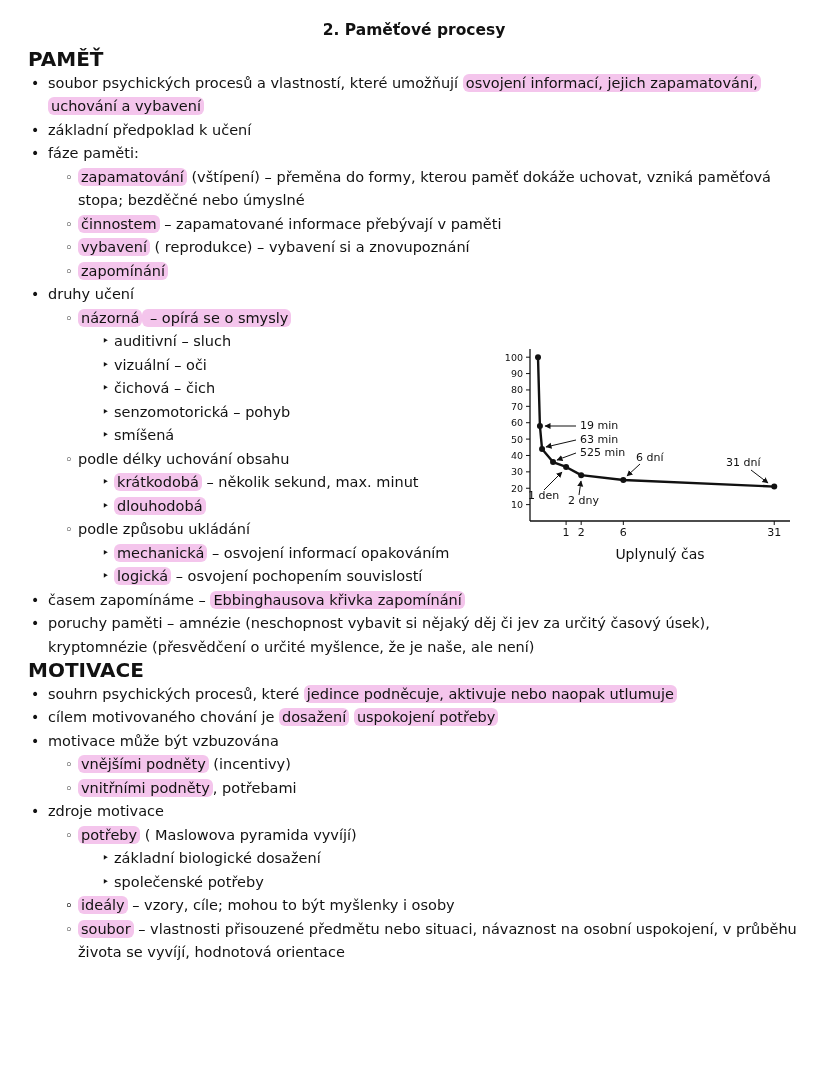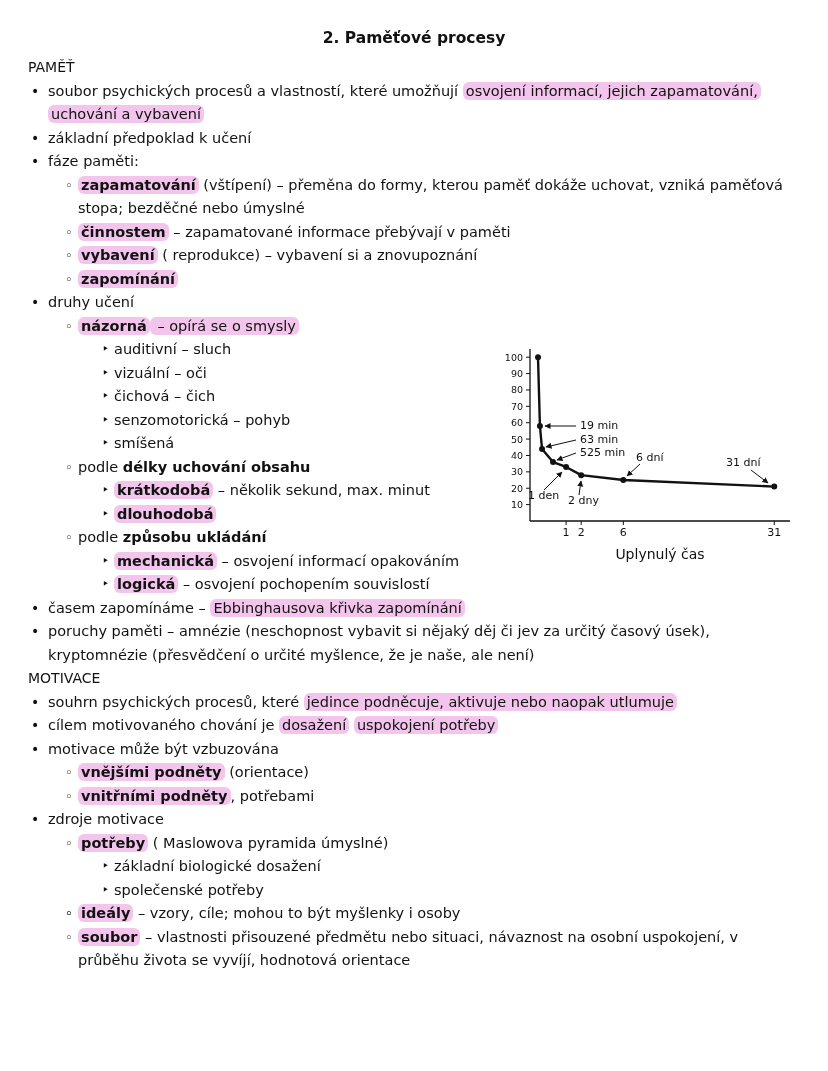--- a/index.html
+++ b/index.html
@@ -1,30 +1,30 @@
 <!DOCTYPE html>
 <html style="--hl: #f4c5ec;"><head>
 <meta charset="utf-8">
 <style>
   * { box-sizing: border-box; }
   html,body { margin:0; padding:0; background:#ffffff; }
   body { width:828px; font-family:"DejaVu Sans","Liberation Sans",sans-serif; color:#121212; }
-  #page { position:relative; width:828px; min-height:1071px; padding:26px 28px 20px 28px; background:#fff; }
+  #page { position:relative; width:828px; min-height:1071px; padding:18px 28px 20px 28px; background:#fff; }
   .title { text-align:center; font-weight:bold; font-size:15.5px; line-height:24px; margin-bottom:6px; }
   .title.again { margin-top:10px; }
-  .heading { font-weight:normal; font-size:14px; line-height:23.5px; }
+  .heading { font-weight:bold; font-size:20px; line-height:23.5px; }
   .item { position:relative; font-size:14.5px; line-height:23.5px; }
   .l1 { padding-left:20px; }
   .l2 { padding-left:50px; }
   .l3 { padding-left:86px; }
   .bullet { position:absolute; top:0; }
   .l1 .bullet { left:3px; font-size:14px; }
   .l2 .bullet { left:37px; font-size:13px; }
   .l3 .bullet { left:74px; font-size:12px; }
-  .bold { font-weight:bold; }
+  .bold { font-weight:normal; }
   .hl { background:var(--hl,#f4c5ec); border-radius:6px; padding:1px 3px;
         box-decoration-break:clone; -webkit-box-decoration-break:clone; }
   #chart { position:absolute; left:488px; top:333px; width:312px; height:246px; }
   #chart svg { font-family:"DejaVu Sans","Liberation Sans",sans-serif; }
   #chart text { fill:#111; }
 </style>
 </head>
 <body>
 
 <div id="page">
@@ -50,24 +50,24 @@
       <div class="item l3"><span class="bullet">‣</span><span><span class="hl bold">dlouhodobá</span></span></div>
       <div class="item l2"><span class="bullet">◦</span><span><span>podle </span><span class="bold">způsobu ukládání</span></span></div>
       <div class="item l3"><span class="bullet">‣</span><span><span class="hl bold">mechanická</span><span> – osvojení informací opakováním</span></span></div>
       <div class="item l3"><span class="bullet">‣</span><span><span class="hl bold">logická</span><span> – osvojení pochopením souvislostí</span></span></div>
       <div class="item l1"><span class="bullet">•</span><span><span>časem zapomínáme – </span><span class="hl">Ebbinghausova křivka zapomínání</span></span></div>
       <div class="item l1"><span class="bullet">•</span><span><span>poruchy paměti – amnézie (neschopnost vybavit si nějaký děj či jev za určitý časový úsek), kryptomnézie (přesvědčení o určité myšlence, že je naše, ale není)</span></span></div>
       <div class="heading">MOTIVACE</div>
       <div class="item l1"><span class="bullet">•</span><span><span>souhrn psychických procesů, které </span><span class="hl">jedince podněcuje, aktivuje nebo naopak utlumuje</span></span></div>
       <div class="item l1"><span class="bullet">•</span><span><span>cílem motivovaného chování je </span><span class="hl">dosažení</span><span> </span><span class="hl">uspokojení potřeby</span></span></div>
       <div class="item l1"><span class="bullet">•</span><span><span>motivace může být vzbuzována</span></span></div>
-      <div class="item l2"><span class="bullet">◦</span><span><span class="hl bold">vnějšími podněty</span><span> (orientace)</span></span></div>
+      <div class="item l2"><span class="bullet">◦</span><span><span class="hl bold">vnějšími podněty</span><span> (incentivy)</span></span></div>
       <div class="item l2"><span class="bullet">◦</span><span><span class="hl bold">vnitřními podněty</span><span>, potřebami</span></span></div>
       <div class="item l1"><span class="bullet">•</span><span><span>zdroje motivace</span></span></div>
-      <div class="item l2"><span class="bullet">◦</span><span><span class="hl bold">potřeby</span><span> ( Maslowova pyramida úmyslné)</span></span></div>
+      <div class="item l2"><span class="bullet">◦</span><span><span class="hl bold">potřeby</span><span> ( Maslowova pyramida vyvíjí)</span></span></div>
       <div class="item l3"><span class="bullet">‣</span><span><span>základní biologické dosažení</span></span></div>
       <div class="item l3"><span class="bullet">‣</span><span><span>společenské potřeby</span></span></div>
       <div class="item l2"><span class="bullet">◦</span></div>
       <div class="item l2"><span class="bullet">◦</span><span><span class="hl bold">ideály</span><span> – vzory, cíle; mohou to být myšlenky i osoby</span></span></div>
       <div class="item l2"><span class="bullet">◦</span><span><span class="hl bold">soubor</span><span> – vlastnosti přisouzené předmětu nebo situaci, návaznost na osobní uspokojení, v průběhu života se vyvíjí, hodnotová orientace</span></span></div>
     </div>
   <div id="chart">
     <svg id="chart-svg" width="312" height="246" viewBox="0 0 312 246">
       <defs>
         <marker id="arrow" markerWidth="7" markerHeight="7" refX="5.5" refY="3" orient="auto">

